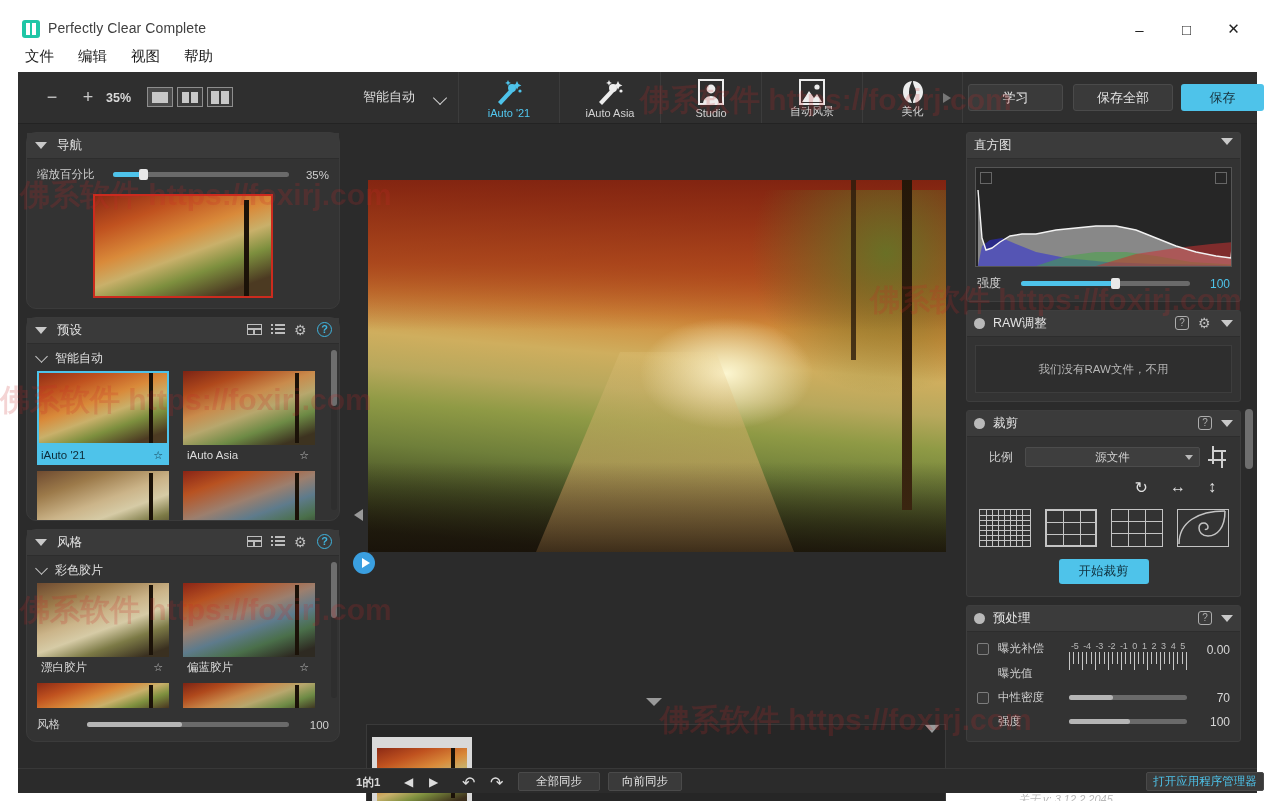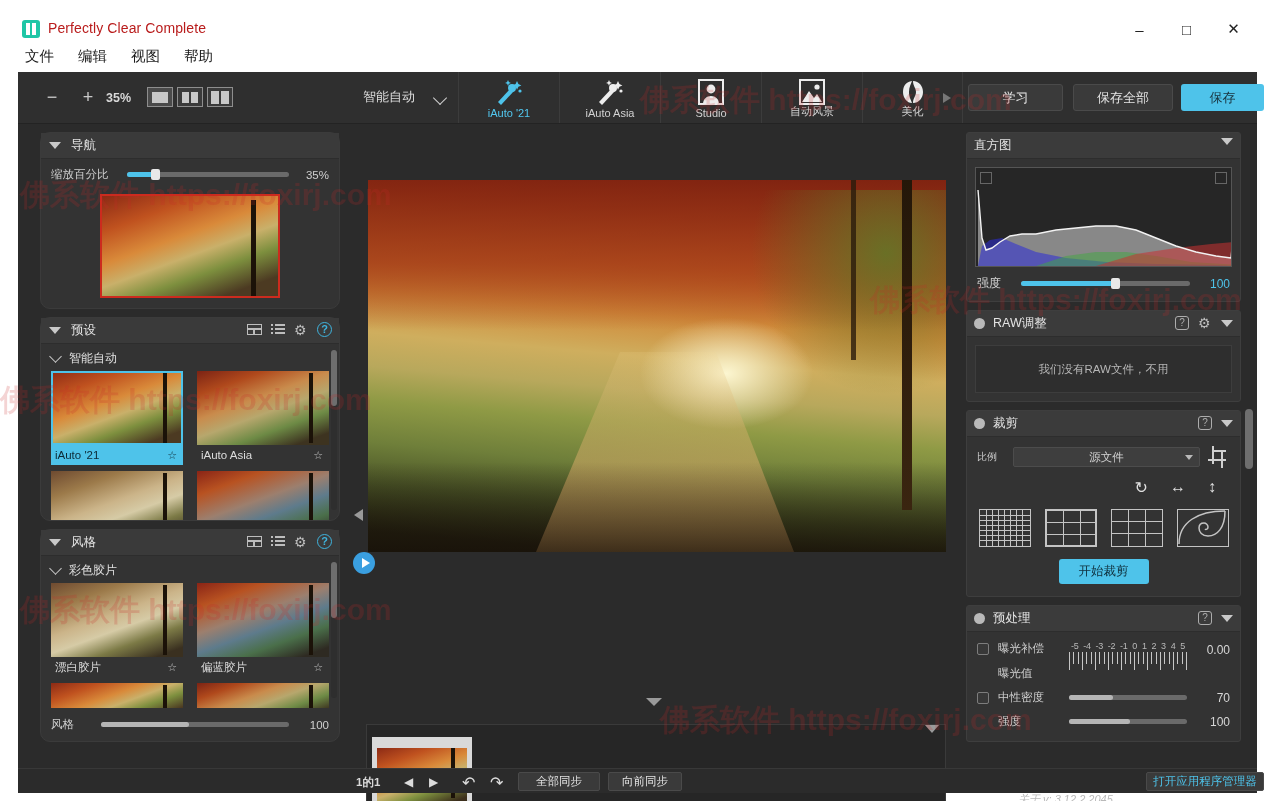--- a/index.html
+++ b/index.html
@@ -10,21 +10,21 @@
     overflow:hidden;
   }
   #app { position:relative; width:1269px; height:801px; background:#fff; }
 
   
   .titlebar { position:absolute; left:0; top:0; width:1269px; height:72px; background:#ffffff; }
   .tb-appicon { position:absolute; left:22px; top:20px; width:18px; height:18px;
       background:#1fc6a6; border-radius:3px; }
   .tb-appicon::before{content:""; position:absolute; left:4px; top:3px; width:4px; height:12px; background:#fff;}
   .tb-appicon::after{content:""; position:absolute; left:10px; top:3px; width:4px; height:12px; background:#fff;}
-  .tb-title { position:absolute; left:48px; top:20px; font-size:14px; color:#b91c1c; letter-spacing:.1px; }
+  .tb-title { position:absolute; left:48px; top:20px; font-size:14px; color:#404040; letter-spacing:.1px; }
   .tb-win { position:absolute; top:12px; width:45px; height:34px; color:#222;
       font-size:15px; display:flex; align-items:center; justify-content:center; cursor:default;}
   .tb-min{ left:1117px; } .tb-max{ left:1164px; } .tb-close{ left:1211px; }
   .menubar { position:absolute; left:22px; top:46px; display:flex; gap:18px; }
   .menubar > div { font-size:14.5px; color:#1a1a1a; padding:1px 3px; cursor:default; }
 
   
   .body { position:absolute; left:18px; top:72px; width:1239px; height:712px; background:#2b2b2b; }
 
   
@@ -65,21 +65,21 @@
   .btn-learn, .btn-saveall { position:absolute; top:12px; height:27px; background:#3a3a3a;
       border:1px solid #4a4a4a; border-radius:3px; color:#e3e3e3; font-size:13px;
       display:flex; align-items:center; justify-content:center; }
   .btn-learn { left:950px; width:95px; }
   .btn-saveall { left:1055px; width:100px; }
   .btn-save { position:absolute; left:1163px; top:12px; width:83px; height:27px; background:#4ec3ea;
       border-radius:3px; color:#18323d; font-size:13px; display:flex; align-items:center; justify-content:center; }
 
   
   .leftpanel { position:absolute; left:0; top:52px; width:330px; height:638px; background:#2b2b2b; padding:8px; }
-  .pnl { background:#333333; border:1px solid #3b3b3b; border-radius:10px; margin-bottom:8px;margin-left:14px; }
+  .pnl { background:#333333; border:1px solid #3b3b3b; border-radius:10px; margin-bottom:8px; }
   .pnl-h { height:26px; display:flex; align-items:center; padding:0 8px; background:#3a3a3a;
       border-bottom:1px solid #2d2d2d; position:relative;}
   .tri-dn { width:0;height:0; border-left:6px solid transparent; border-right:6px solid transparent;
       border-top:7px solid #c9c9c9; margin-right:10px; }
   .pnl-t { font-size:12.5px; color:#e2e2e2; }
   .hdr-icons { position:absolute; right:7px; top:4px; display:flex; align-items:center; gap:9px; }
   .ic-grid { width:15px; height:11px; border:1.5px solid #bdbdbd; position:relative; }
   .ic-grid::before{content:""; position:absolute; left:-1px; top:3px; width:15px; height:1.5px; background:#bdbdbd;}
   .ic-grid::after{content:""; position:absolute; left:5px; top:3px; width:1.5px; height:6px; background:#bdbdbd;}
   .ic-list { width:14px; height:11px; position:relative; }
@@ -194,21 +194,21 @@
   .histo-svg { position:absolute; left:0; bottom:0; }
   .int-row { display:flex; align-items:center; gap:10px; padding:0 10px 9px; }
   .int-lbl { font-size:12px; color:#d6d6d6; width:34px; }
   .int-val { font-size:12px; color:#4ec3ea; width:30px; text-align:right; }
 
   .raw-msg { margin:8px; height:48px; background:#2e2e2e; border:1px solid #3d3d3d;
       display:flex; align-items:center; justify-content:center; font-size:11.5px; color:#b6b6b6; }
 
   .crop-body { padding:9px 10px 10px; }
   .crop-r1 { display:flex; align-items:center; gap:8px; }
-  .crop-lbl { font-size:10px; color:#cfcfcf; width:28px; }
+  .crop-lbl { font-size:12px; color:#cfcfcf; width:28px;margin-left:12px; }
   .sel-box { flex:1; height:20px; background:#3e3e3e; border:1px solid #4c4c4c; border-radius:2px;
       display:flex; align-items:center; justify-content:center; position:relative; font-size:11.5px; color:#d2d2d2;}
   .sel-box .ar { position:absolute; right:6px; top:7px; width:0;height:0;
       border-left:4px solid transparent; border-right:4px solid transparent; border-top:5px solid #b9b9b9;}
   .crop-tool { width:22px; height:22px; position:relative; }
   .crop-tool i { position:absolute; background:#d0d0d0; }
   .crop-tool i:nth-child(1){ left:4px; top:0; width:1.6px; height:18px;}
   .crop-tool i:nth-child(2){ left:0; top:13px; width:18px; height:1.6px;}
   .crop-tool i:nth-child(3){ left:13px; top:4px; width:1.6px; height:18px;}
   .crop-tool i:nth-child(4){ left:4px; top:4px; width:14px; height:1.6px;}

